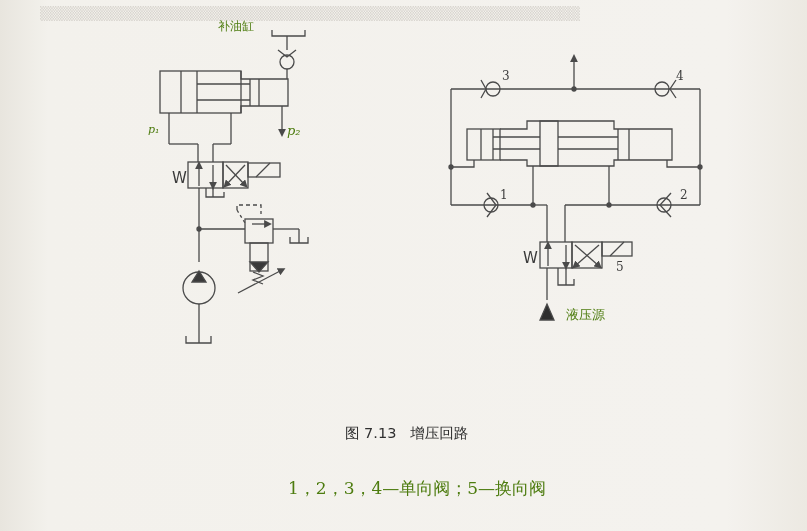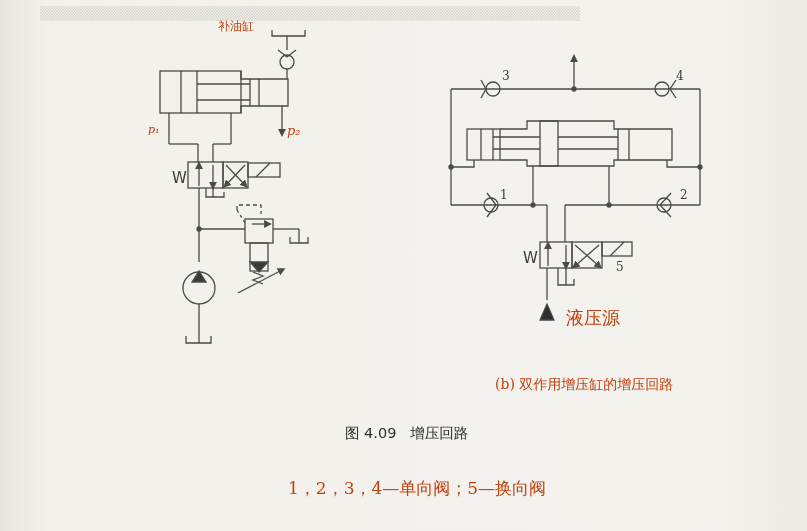--- a/index.html
+++ b/index.html
@@ -9,29 +9,29 @@
       font-family: "DejaVu Serif", "Liberation Serif", serif;
       color: #3a3a3a;
       position: relative;
     }
     .page { position: absolute; left: 0; top: 0; width: 807px; height: 531px; }
     .page-shadow {
       position: absolute; left: 0; top: 0; width: 807px; height: 531px;
       background: linear-gradient(90deg, #e8e5de 0%, #f3f1ec 6%, #f4f2ee 90%, #ece9e2 100%);
     }
     svg.diagram { position: absolute; left: 0; top: 0; }
-    .lbl { position: absolute; white-space: nowrap; color: #c2410c; }
+    .lbl { position: absolute; white-space: nowrap; color: #4d7c0f; }
     .cap-a { left: 113px; top: 376px; font-size: 14px; }
     .cap-b { left: 495px; top: 376px; font-size: 14px; }
     .fig-title { left: 345px; top: 424px; font-size: 14.5px; font-family: "DejaVu Sans", "Liberation Sans", sans-serif; color: #2f2f2f; }
     .legend { left: 288px; top: 477px; font-size: 17px; }
     .lbl-tank { left: 218px; top: 18px; font-size: 12px; }
     .lbl-p1 { left: 148px; top: 123px; font-size: 11px; font-style: italic; }
     .lbl-p2 { left: 287px; top: 123px; font-size: 13px; font-style: italic; }
-    .lbl-src { left: 566px; top: 306px; font-size: 18px; text-align: center; }
+    .lbl-src { left: 566px; top: 306px; font-size: 13px; text-align: center; }
     .num { position: absolute; font-size: 12px; color: #3d3d3d; }
     .bleed { position: absolute; color: #d8d5cf; font-size: 13px; white-space: nowrap; font-family: "DejaVu Sans", sans-serif; }
   </style>
 </head>
 <body>
 
 <div class="page">
   <div class="page-shadow"></div>
 
   <div class="bleed" style="left:40px;top:6px;">▒▒▒▒▒▒▒▒▒▒▒▒▒▒▒▒▒▒▒▒▒▒▒▒▒▒▒▒▒▒▒▒▒▒▒▒▒▒▒▒▒▒▒▒▒▒▒▒▒▒▒▒▒▒</div>
@@ -175,19 +175,18 @@
   <span class="lbl lbl-p1">p₁</span>
   <span class="lbl lbl-p2">p₂</span>
 
   <span class="num" style="left:502px;top:69px;">3</span>
   <span class="num" style="left:676px;top:69px;">4</span>
   <span class="num" style="left:500px;top:188px;">1</span>
   <span class="num" style="left:680px;top:188px;">2</span>
   <span class="num" style="left:616px;top:260px;">5</span>
   <span class="lbl lbl-src">液压源</span>
 
-  <span class="lbl cap-b">(b)  双作用增压缸的增压回路</span>
 
   <div class="lbl fig-title">
-    <span>图 4.09</span>&nbsp;&nbsp;&nbsp;<span>增压回路</span>
+    <span>图 7.13</span>&nbsp;&nbsp;&nbsp;<span>增压回路</span>
   </div>
   <span class="lbl legend">1，2，3，4—单向阀；5—换向阀</span>
 </div>
 
 </body></html>

